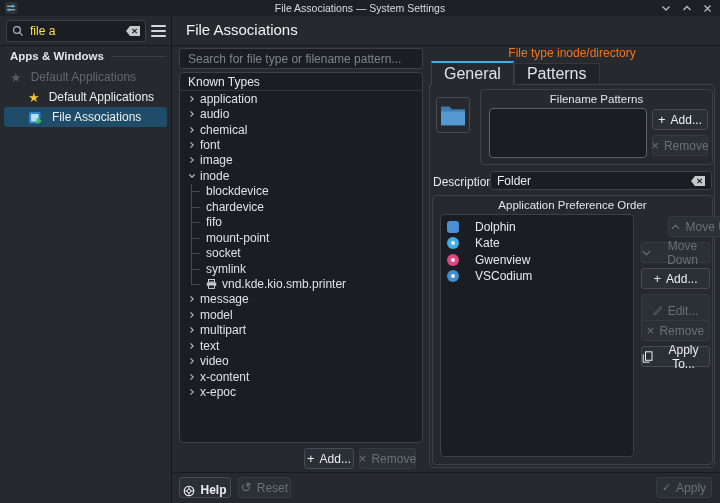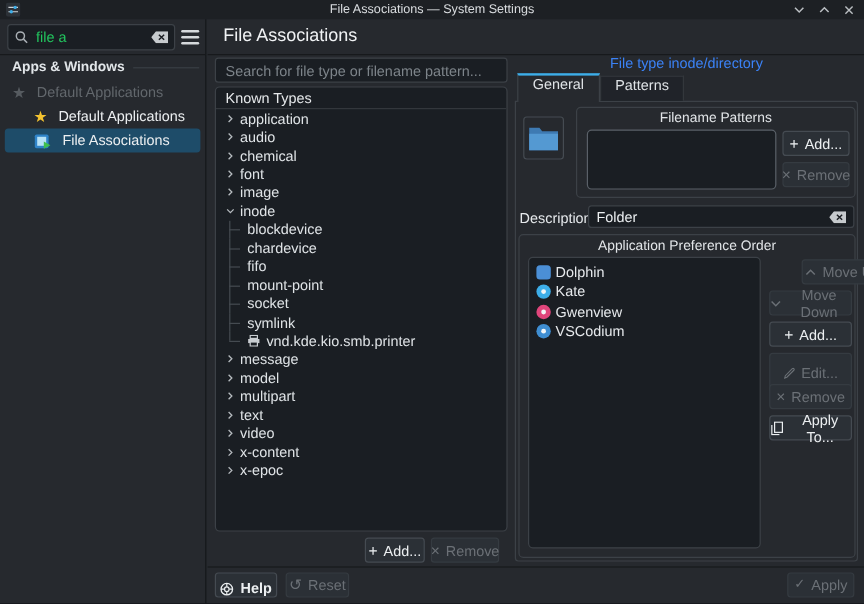--- a/index.html
+++ b/index.html
@@ -8,21 +8,21 @@
     font-family:"Liberation Sans","DejaVu Sans",sans-serif;font-size:12px;color:#eceff1;overflow:hidden;}
   
   .titlebar{position:absolute;left:0;top:0;right:0;height:16px;background:#1d2024;display:flex;align-items:center;}
   .app-icon{position:absolute;left:5px;top:2px;display:flex;}
   .win-title{position:absolute;left:0;right:0;text-align:center;font-size:10.5px;color:#d9dcdf;line-height:16px;}
   .win-controls{position:absolute;right:8px;top:0;height:16px;display:flex;gap:11px;align-items:center;color:#b9bdc1;}
   .wbtn{display:flex;align-items:center;cursor:default;}
   
   .sidebar{position:absolute;left:0;top:16px;width:172px;bottom:0;border-right:1px solid #15171a;}
   .search-box{position:absolute;left:6px;top:4px;width:140px;height:22px;background:#1a1e23;border:1px solid #3c4147;border-radius:3px;display:flex;align-items:center;padding:0 5px;gap:4px;}
-  .search-box input{flex:1;min-width:0;background:transparent;border:none;outline:none;color:#22c55e;font:inherit;}
+  .search-box input{flex:1;min-width:0;background:transparent;border:none;outline:none;color:#fde047;font:inherit;}
   .hamburger{position:absolute;left:151px;top:6px;width:19px;height:18px;display:flex;flex-direction:column;justify-content:center;gap:3px;background:transparent;border:none;padding:0;}
   .hamburger span{display:block;width:15px;height:2px;background:#d6d9dc;border-radius:1px;}
   .side-hline{position:absolute;left:0;right:0;top:29px;height:1px;background:#17191c;}
   .side-section{position:absolute;left:10px;right:5px;top:32px;height:16px;display:flex;align-items:center;gap:7px;}
   .side-section .cap{font-weight:bold;font-size:11.5px;color:#e2e6e9;white-space:nowrap;}
   .side-section .rule{flex:1;height:1px;background:#3a3f45;}
   .side-item{position:absolute;left:4px;right:4px;height:20px;display:flex;align-items:center;gap:9px;border-radius:3px;padding-left:6px;}
   .side-item.indent{padding-left:24px;}
   .side-item.selected{background:#1e4c69;}
   .side-item .lbl{white-space:nowrap;}
@@ -47,33 +47,33 @@
   .row-main{flex:1;display:flex;align-items:center;gap:5px;height:100%;padding-left:2px;}
   .row-main.sel{background:#27587a;border-radius:2px;}
   .ticon{display:flex;flex:none;}
   
   .btn{position:absolute;display:flex;align-items:center;justify-content:center;gap:5px;background:#2b3036;border:1px solid #454b52;border-radius:3px;color:#eceff1;font:inherit;padding:0;}
   .btn .sym{font-size:13px;line-height:1;}
   .btn.disabled{color:#6b7076;border-color:#353b41;}
   .footer-line{position:absolute;left:0;right:0;top:456px;height:1px;background:#17191c;}
   
   .right-panel{position:absolute;left:256px;top:30px;width:286px;height:422px;}
-  .rp-title{position:absolute;left:0;right:0;top:0;text-align:center;color:#3b82f6;}
+  .rp-title{position:absolute;left:0;right:0;top:0;text-align:center;color:#f97316;}
   .tabs{position:absolute;left:2px;top:15px;display:flex;z-index:2;}
-  .tab{height:21px;padding:0 12px;display:flex;font-size:12px;color:#dfe3e6;background:#202329;border:1px solid #33373c;border-bottom:none;margin-top:2px;}
+  .tab{height:21px;padding:0 12px;display:flex;align-items:center;font-size:16px;color:#dfe3e6;background:#202329;border:1px solid #33373c;border-bottom:none;margin-top:2px;}
   .tab.active{background:#26292e;border-color:#3c4147;border-top:2px solid #3daee9;margin-top:0;height:24px;}
   .tab-frame{position:absolute;left:0;right:0;top:38px;bottom:0;border:1px solid #3c4147;border-radius:0 3px 3px 3px;}
   .mime-btn{left:6px;top:12px;width:34px;height:36px;background:#26292e;}
   .group{position:absolute;border:1px solid #3c4147;border-radius:4px;}
   .group-title{position:absolute;left:0;right:0;top:3px;text-align:center;font-size:11.5px;color:#e2e5e8;}
   .g-fp{left:50px;top:4px;width:233px;height:76px;}
   .fp-list{position:absolute;left:8px;top:18px;width:158px;height:50px;background:#1a1e23;border:1px solid #5a6068;border-radius:4px;}
   .g-ap{left:2px;top:110px;width:281px;height:270px;}
   .app-list{position:absolute;left:7px;top:18px;width:194px;height:243px;background:#1a1e23;border:1px solid #3c4147;border-radius:4px;padding-top:4px;}
-  .app-row{height:16.3px;display:flex;align-items:center;gap:4px;padding-left:6px;color:#e6e9ec;}
+  .app-row{height:16.3px;display:flex;align-items:center;gap:16px;padding-left:6px;color:#e6e9ec;}
   .app-ic{width:12px;height:12px;flex:none;display:flex;align-items:center;justify-content:center;}
   .app-ic .dot{width:4px;height:4px;border-radius:50%;background:#f3f6f8;}
   .desc-label{position:absolute;left:3px;top:90px;color:#e6e9ec;}
   .desc-input{position:absolute;left:60px;top:86px;width:222px;height:19px;background:#1a1e23;border:1px solid #3c4147;border-radius:3px;display:flex;align-items:center;padding:0 6px;gap:4px;}
   .desc-input .val{flex:1;color:#eceff1;}
 </style>
 </head>
 <body>
 
 <div class="window">

